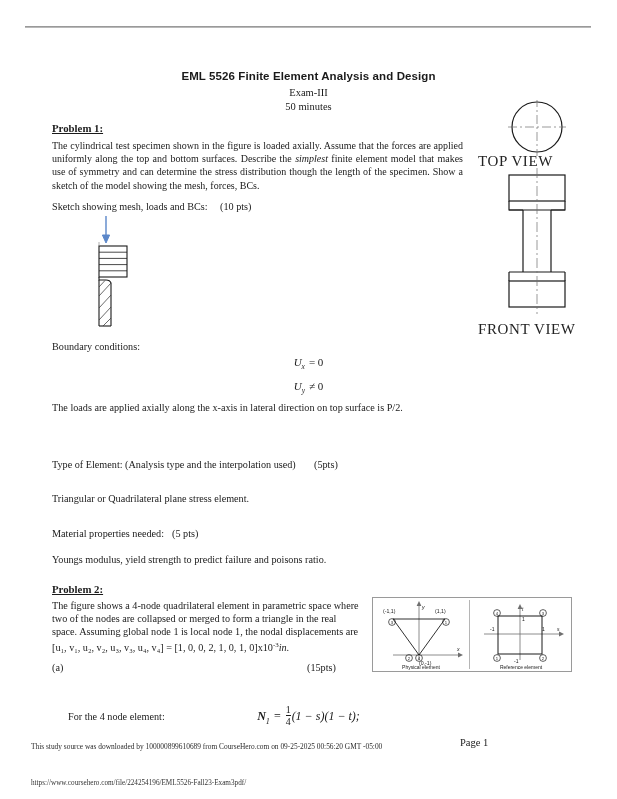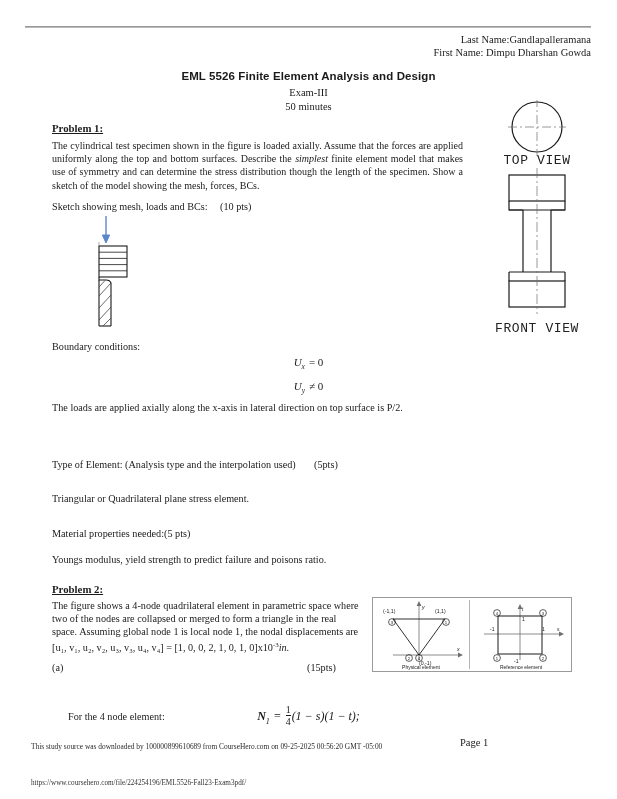--- a/index.html
+++ b/index.html
@@ -63,45 +63,41 @@
   .footer-txt { position:absolute; left:31px; top:742px; font-size:7.4px; color:#2b2b2b;
                 font-family:Liberation Serif, serif; }
   .page-num   { position:absolute; left:460px; top:737px; font-size:10.5px;
                 font-family:"Liberation Serif", serif; }
   .url-txt    { position:absolute; left:31px; top:779px; font-size:7.2px; color:#333;
                 font-family:"Liberation Serif", serif; }
 
   
   .specimen { position:absolute; left:478px; top:100px; width:118px; height:238px; }
   .view-label {
-    text-align:center; font-family:Liberation Mono, monospace;
-    font-size:13px; letter-spacing:.6px; color:#222;
+    text-align:left; font-family:Liberation Serif, serif;
+    font-size:15px; letter-spacing:.6px; color:#222;
   }
 
   
   .mesh-sketch { position:absolute; left:86px; top:214px; width:106px; height:118px; }
 
   
   .p2fig {
     position:absolute; left:372px; top:597px; width:200px; height:75px;
     border:1px solid #9a9a9a; background:#fff;
   }
   .p2fig .divider { position:absolute; left:96px; top:2px; bottom:2px; width:1px; background:#b5b5b5; }
 </style>
 </head>
 <body>
 
 <div class="page">
 
   <div class="top-rule"></div>
 
-  <div class="name-block">
-    <div>Last Name:Gandlapalleramana</div>
-    <div>First Name: Dimpu Dharshan Gowda</div>
-  </div>
 
   <div class="title-block">
     <div class="doc-title">EML 5526 Finite Element Analysis and Design</div>
     <div class="doc-sub">Exam-III</div>
     <div class="doc-sub2">50 minutes</div>
   </div>
 
   <div class="abs p-head" style="left:52px; top:122px;">Problem 1:</div>
 
   <div class="abs body-txt" style="left:52px; top:139px; width:411px;"><span>The cylindrical test specimen shown in the figure is loaded axially. Assume that the forces are applied uniformly along the top and bottom surfaces. Describe the </span><span class="ital">simplest</span><span> finite element model that makes use of symmetry and can determine the stress distribution though the length of the specimen. Show a sketch of the model showing the mesh, forces, BCs.</span></div>
@@ -154,21 +150,21 @@
   </div>
 
   <div class="abs line" style="left:52px; top:401px;">The loads are applied axially along the x-axis in lateral direction on top surface is P/2.</div>
 
   <div class="abs line" style="left:52px; top:458px;">Type of Element: (Analysis type and the interpolation used)</div>
   <div class="abs line" style="left:314px; top:458px;">(5pts)</div>
 
   <div class="abs line" style="left:52px; top:492px;">Triangular or Quadrilateral plane stress element.</div>
 
   <div class="abs line" style="left:52px; top:527px;">Material properties needed:</div>
-  <div class="abs line" style="left:164px; top:527px;">(5 pts)</div>
+  <div class="abs line" style="left:172px; top:527px;">(5 pts)</div>
 
   <div class="abs line" style="left:52px; top:553px;">Youngs modulus, yield strength to predict failure and poisons ratio.</div>
 
   <div class="specimen">
     <svg width="118" height="218" viewBox="0 0 118 218" xmlns="http://www.w3.org/2000/svg" stroke="#1a1a1a" fill="none">
 
       <g>
         <circle cx="59" cy="27" r="25" stroke-width="1.2"></circle>
         <line x1="30" y1="27" x2="88" y2="27" stroke="#6f6f6f" stroke-width="0.7" stroke-dasharray="9,3,2,3"></line>
         <line x1="59" y1="-2" x2="59" y2="56" stroke="#6f6f6f" stroke-width="0.7" stroke-dasharray="9,3,2,3"></line>

